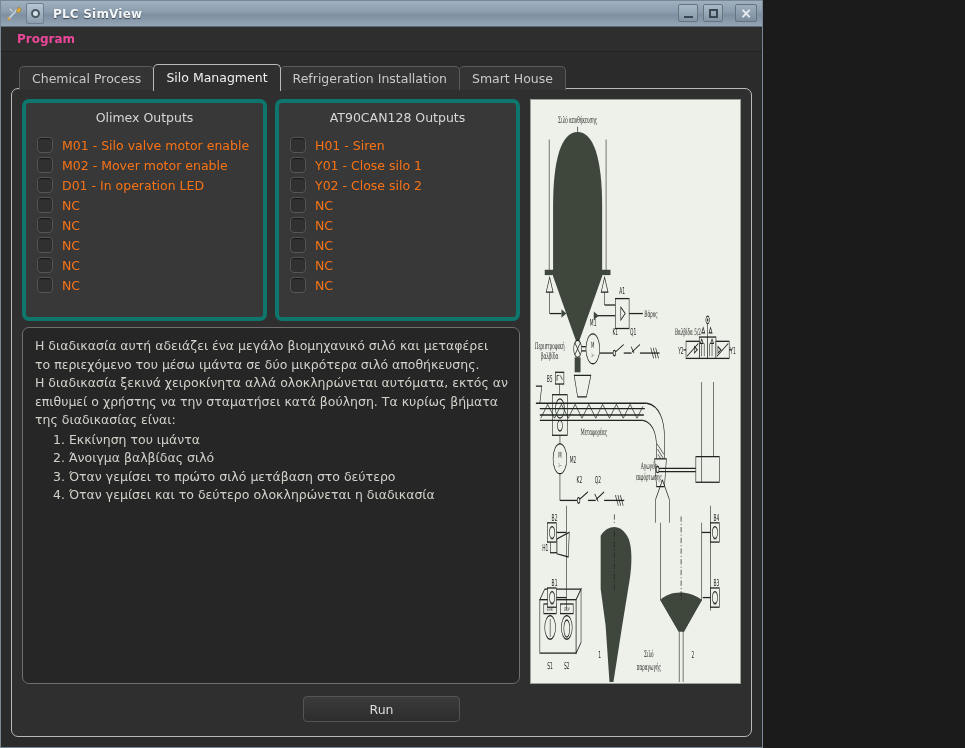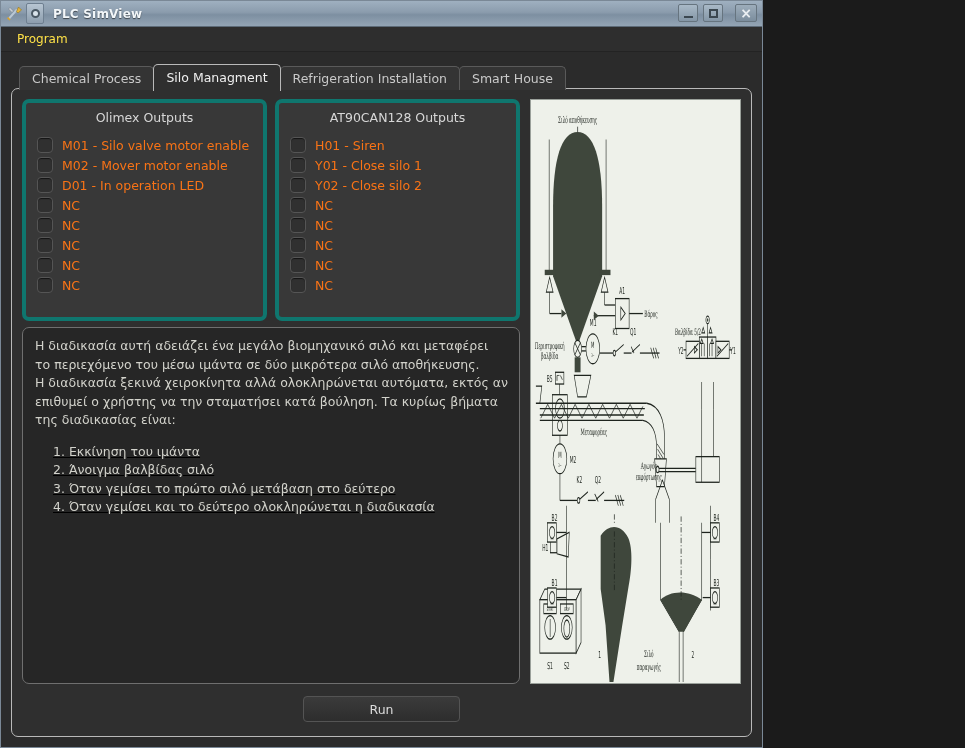--- a/index.html
+++ b/index.html
@@ -83,23 +83,24 @@
 
   
   #menubar {
     flex: 0 0 24px; height: 24px;
     background: #2e2e2e;
     display: flex; align-items: center;
     padding-left: 10px;
     border-bottom: 1px solid #232323;
   }
   .menu-item {
-    font-size: 12px; color: #fde047;
+    font-size: 12px; color: #ec4899;
     padding: 2px 6px;
     cursor: default;
+    font-weight: bold;
   }
 
   
   #appbody {
     flex: 1 1 auto;
     background: #2b2b2b;
     position: relative;
     padding: 12px 10px 0 10px;
     box-sizing: border-box;
   }
@@ -211,21 +212,21 @@
     padding: 9px 12px;
     overflow: hidden;
     min-height: 0;
   }
   .desc-line {
     font-size: 12.5px;
     color: #d2d2cb;
     line-height: 18.5px;
     white-space: nowrap;
   }
-  #desc-steps { margin-top: 13px; padding-left: 18px; text-decoration: underline; }
+  #desc-steps { margin-top: 1px; padding-left: 18px; }
   .step-line {
     font-size: 12.5px;
     color: #d2d2cb;
     line-height: 18.5px;
     white-space: nowrap;
   }
 
   
   #diagrambox {
     flex: 1 1 auto;

